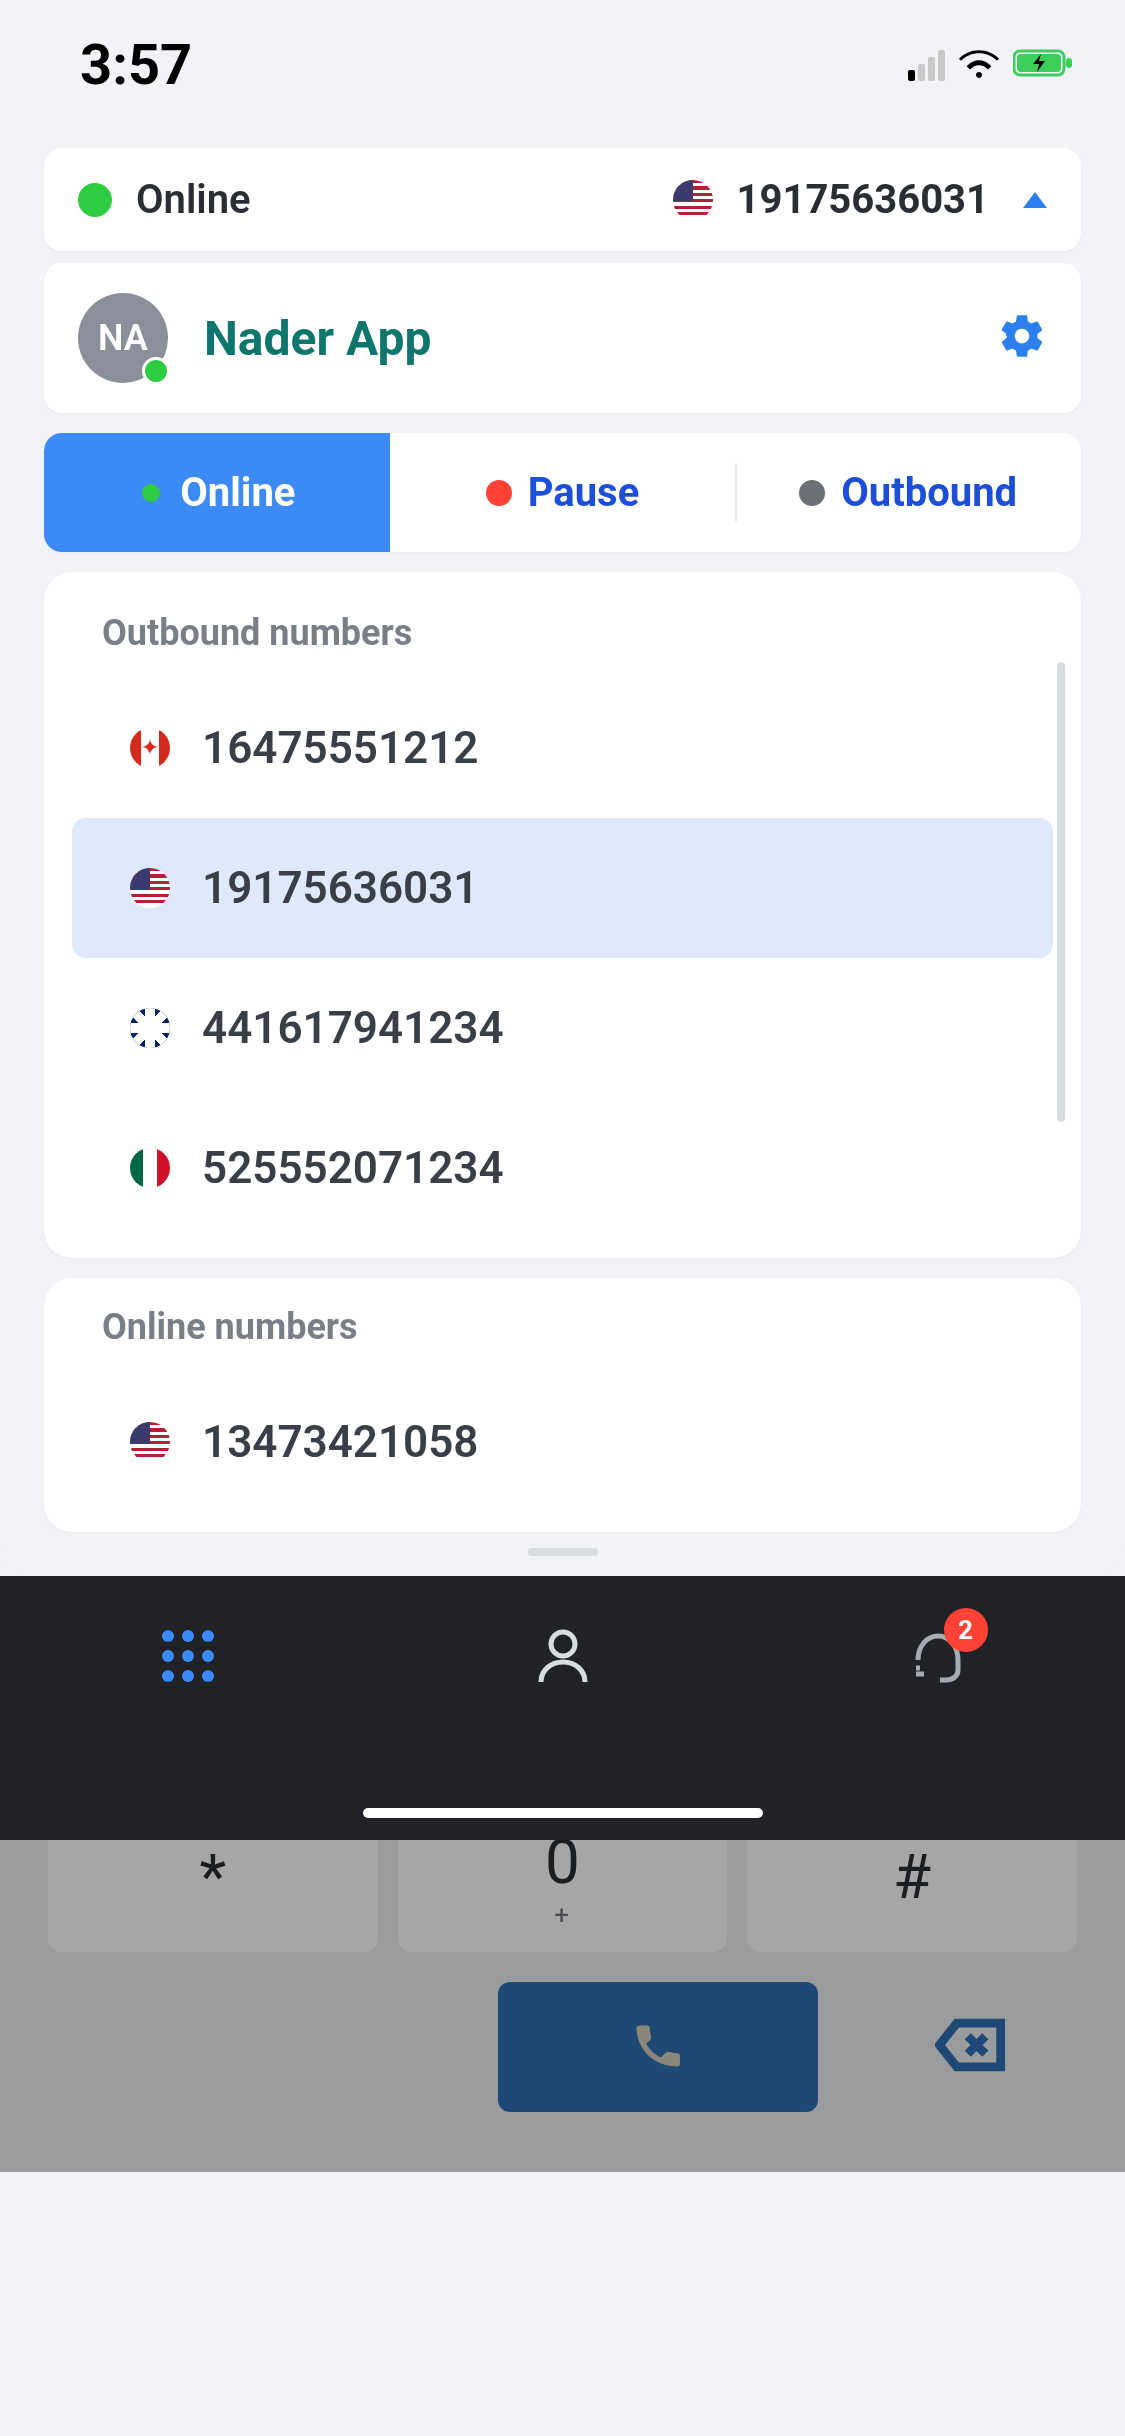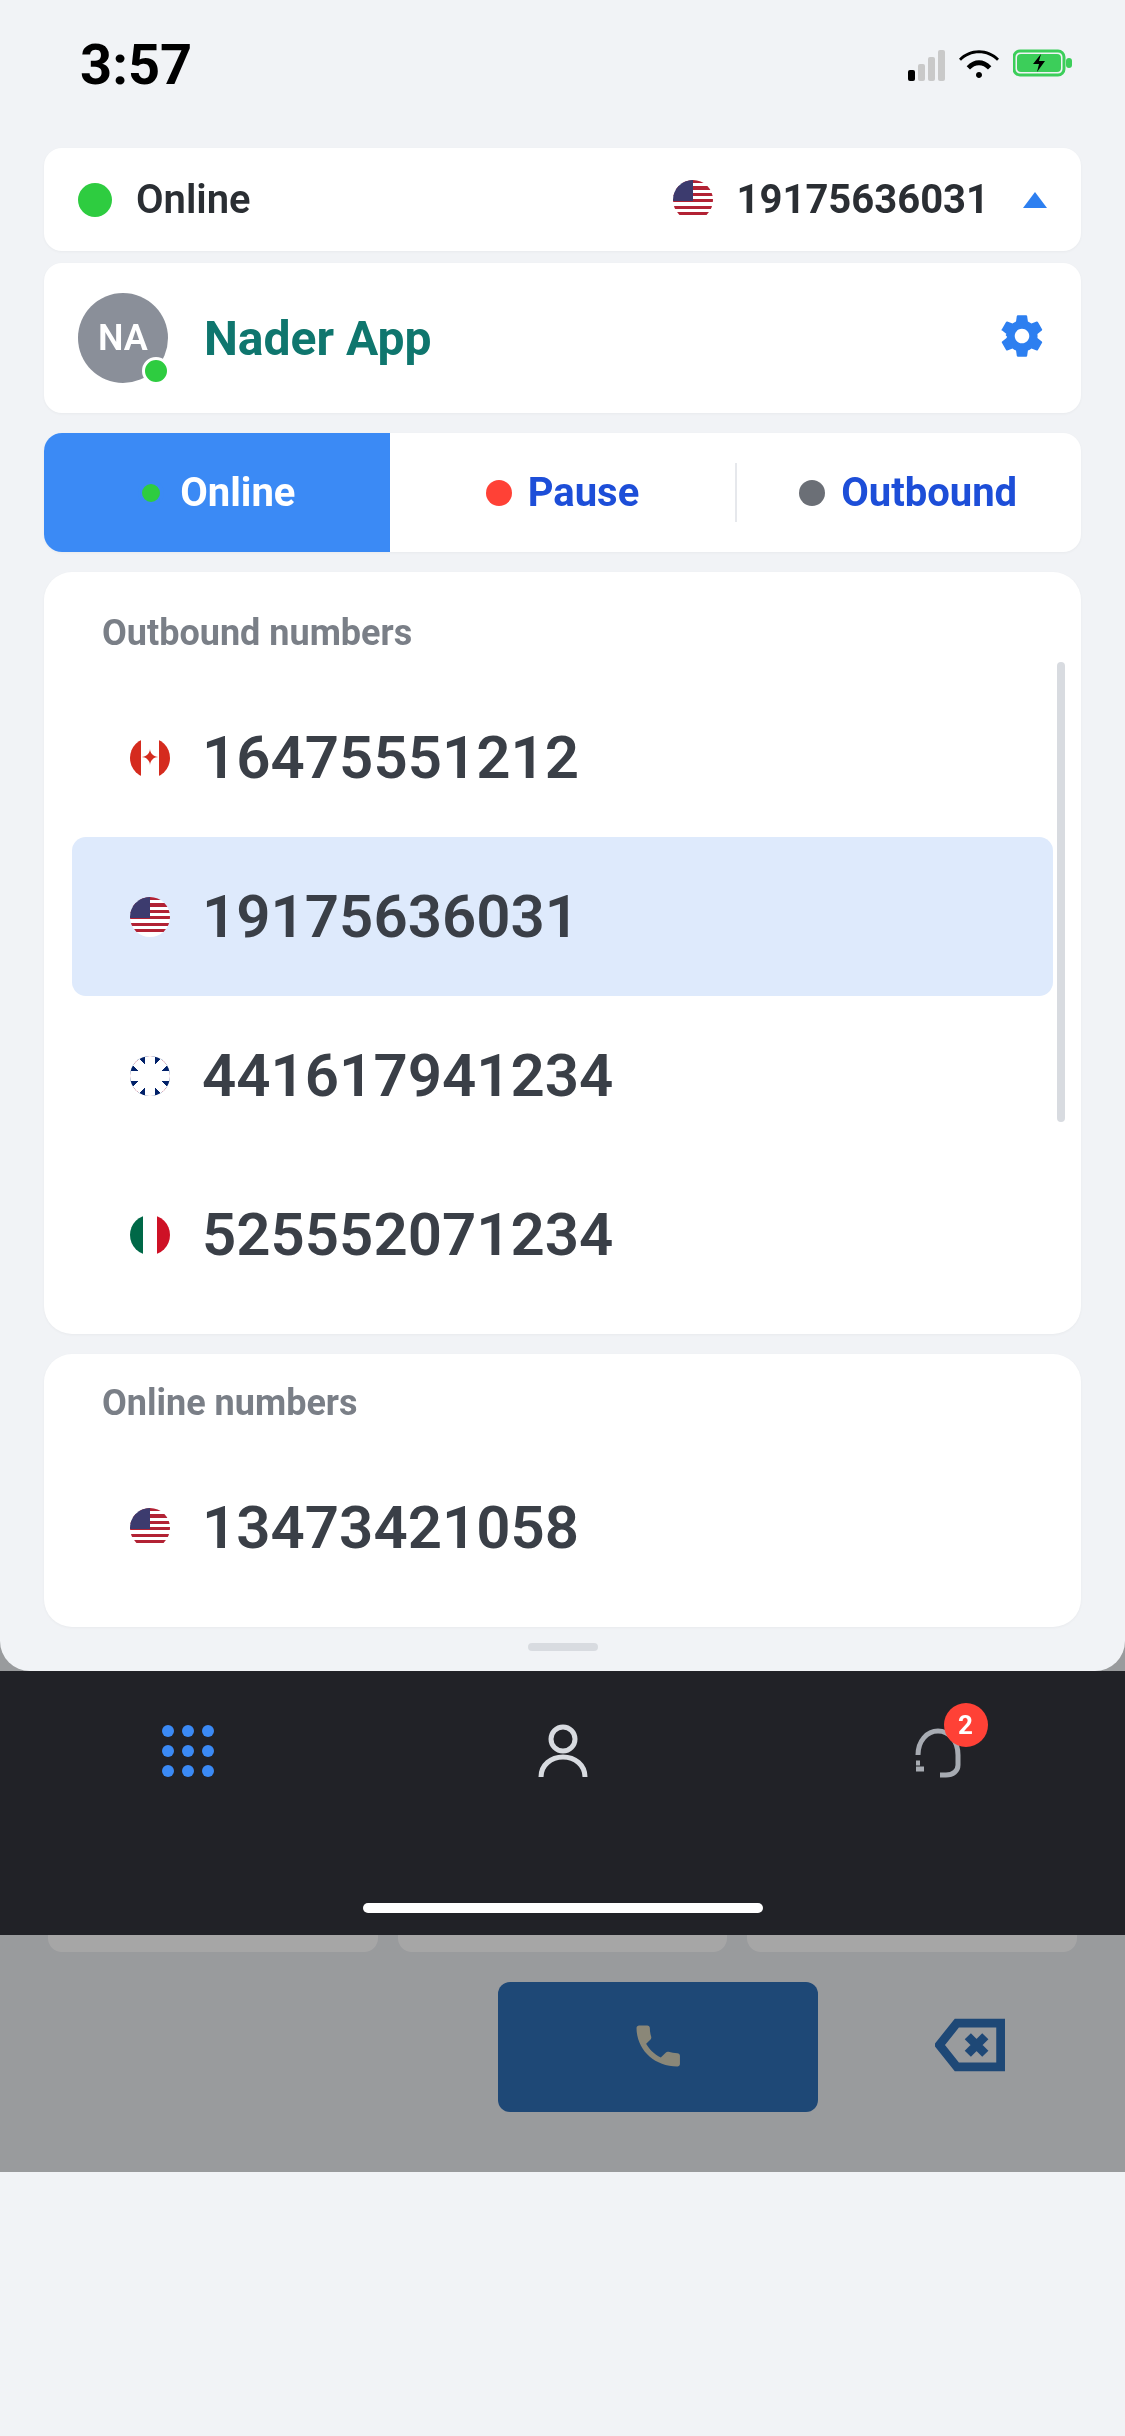--- a/index.html
+++ b/index.html
@@ -157,21 +157,21 @@
     padding: 40px 0 20px; position: relative;
     box-shadow: 0 1px 3px rgba(0,0,0,0.04);
   }
   .section-title { font-size: 36px; font-weight: 700; color: #7a7f87; padding: 0 58px 24px; }
   .number-row {
     display: flex; align-items: center; gap: 32px;
     padding: 44px 58px; margin: 0 28px;
     border-radius: 14px;
   }
   .number-row.selected { background: #deeafc; }
-  .number-text { font-size: 60px; font-weight: 600; color: #3a3f47; }
+  .number-text { font-size: 44px; font-weight: 600; color: #3a3f47; }
   .scroll-indicator {
     position: absolute; right: 16px; top: 90px; width: 8px; height: 460px;
     background: #d8dbe0; border-radius: 4px;
   }
 
   .numbers-card.inbound { margin-top: 20px; padding: 28px 0 20px; }
 
   .drag-handle {
     width: 70px; height: 8px; background: #d8dbe0; border-radius: 4px;
     margin: 16px auto 0;

